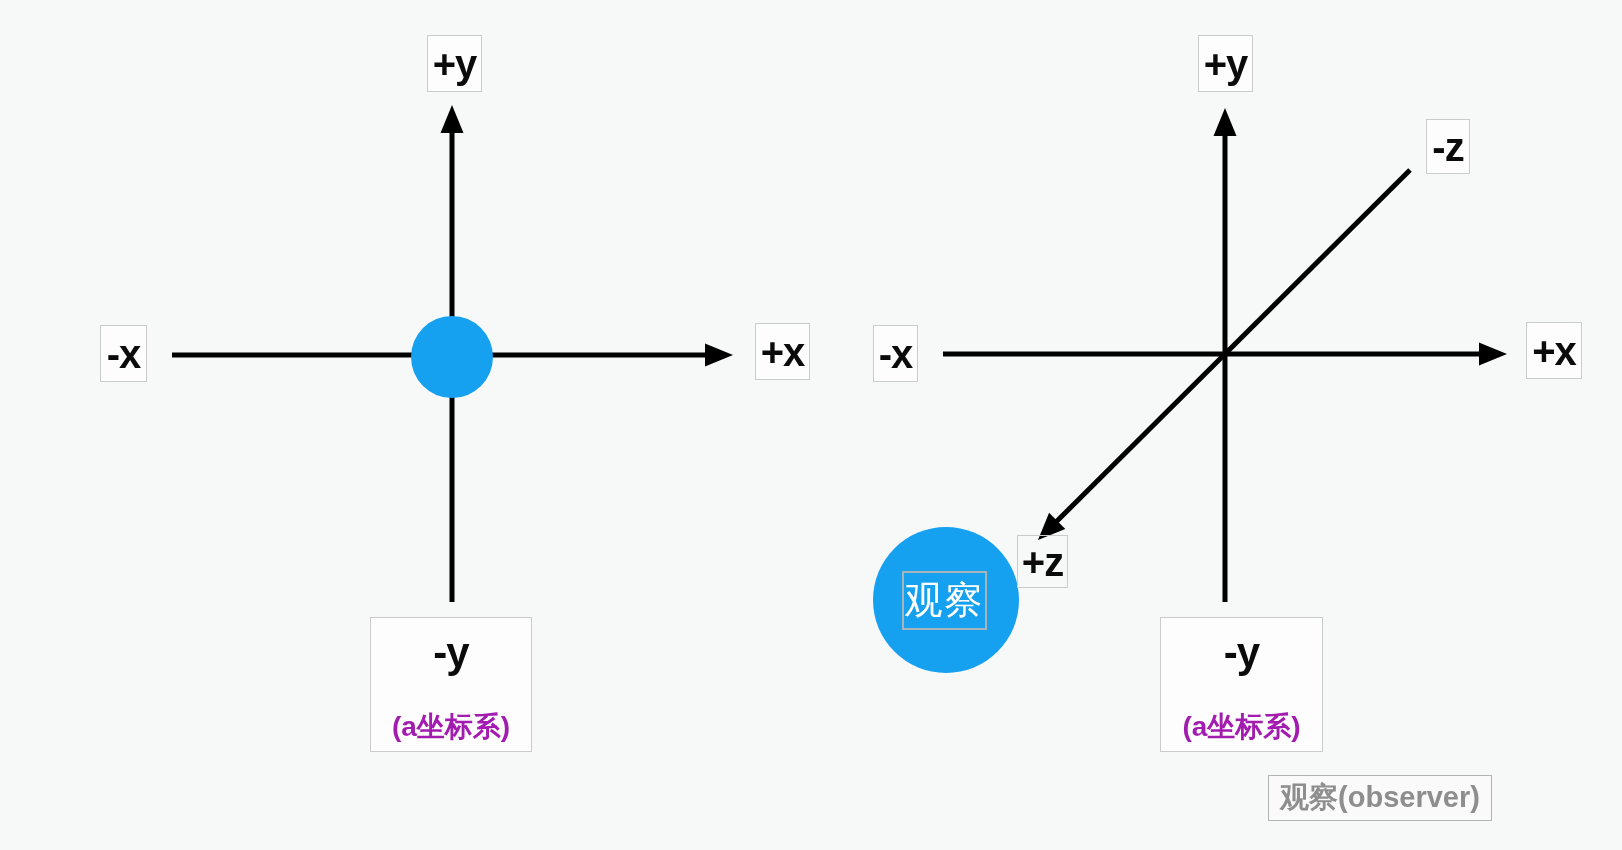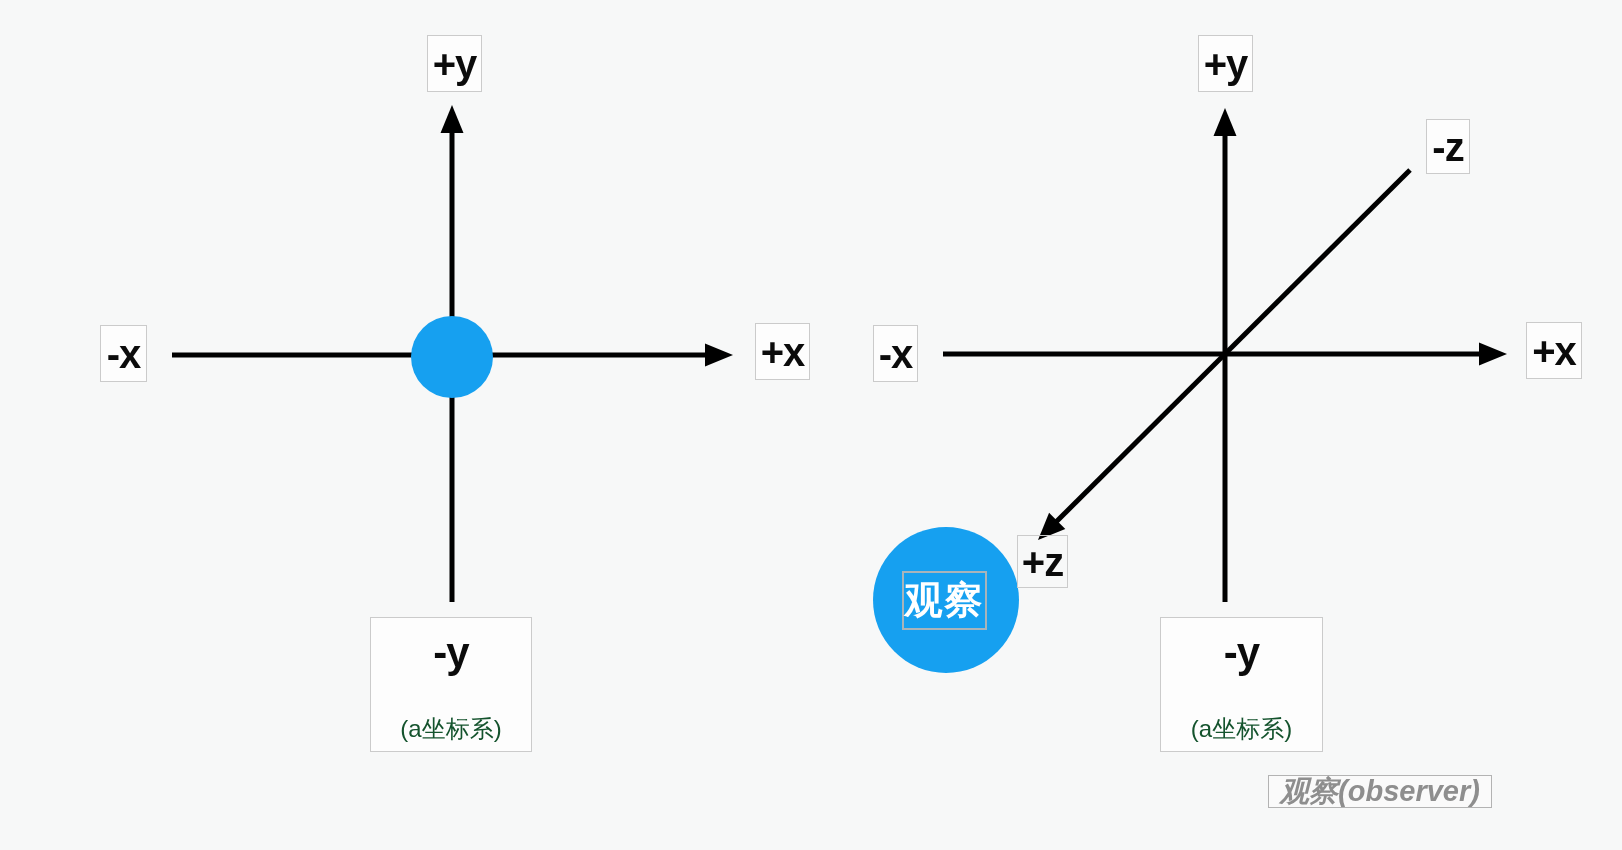--- a/index.html
+++ b/index.html
@@ -51,24 +51,24 @@
     padding: 14px 2px 10px 2px;
   }
   .cap-y {
     font-weight: 700;
     font-size: 42px;
     line-height: 1;
     color: #0b0b0b;
     letter-spacing: -1px;
   }
   .cap-sub {
-    font-weight: 400;
-    font-size: 24px;
+    font-weight: 700;
+    font-size: 28px;
     line-height: 1;
-    color: #14532d;
+    color: #a21caf;
     white-space: nowrap;
   }
   .note {
     position: absolute;
     box-sizing: border-box;
     border: 1.5px solid #b3b3b3;
     background: #fafafa;
     display: flex;
     align-items: center;
     justify-content: center;
@@ -78,21 +78,21 @@
     white-space: nowrap;
   }
   .marker-label {
     position: absolute;
     box-sizing: border-box;
     border: 2px solid #a9b4ba;
     background: transparent;
     display: flex;
     align-items: center;
     justify-content: center;
-    font-weight: 700;
+    font-weight: 400;
     font-size: 38px;
     color: #ffffff;
     letter-spacing: 2px;
     white-space: nowrap;
   }
 </style>
 </head>
 <body>
 
 <div class="canvas">
@@ -125,15 +125,15 @@
   <div class="tag" style="left:1198px; top:35px; width:55px; height:57px;">+y</div>
   <div class="tag" style="left:1426px; top:119px; width:44px; height:55px;">-z</div>
   <div class="tag" style="left:873px; top:325px; width:45px; height:57px;">-x</div>
   <div class="tag" style="left:1526px; top:322px; width:56px; height:57px;">+x</div>
   <div class="tag transparent" style="left:1017px; top:535px; width:51px; height:53px;">+z</div>
   <div class="marker-label" style="left:902px; top:571px; width:85px; height:59px;">观察</div>
   <div class="cap-box" style="left:1160px; top:617px; width:163px; height:135px;">
     <span class="cap-y">-y</span>
     <span class="cap-sub">(a坐标系)</span>
   </div>
-  <div class="note" style="left:1268px; top:775px; width:224px; height:33px;font-style:italic;">观察(observer)</div>
+  <div class="note" style="left:1268px; top:775px; width:224px; height:46px;">观察(observer)</div>
 
 </div>
 
 </body></html>

